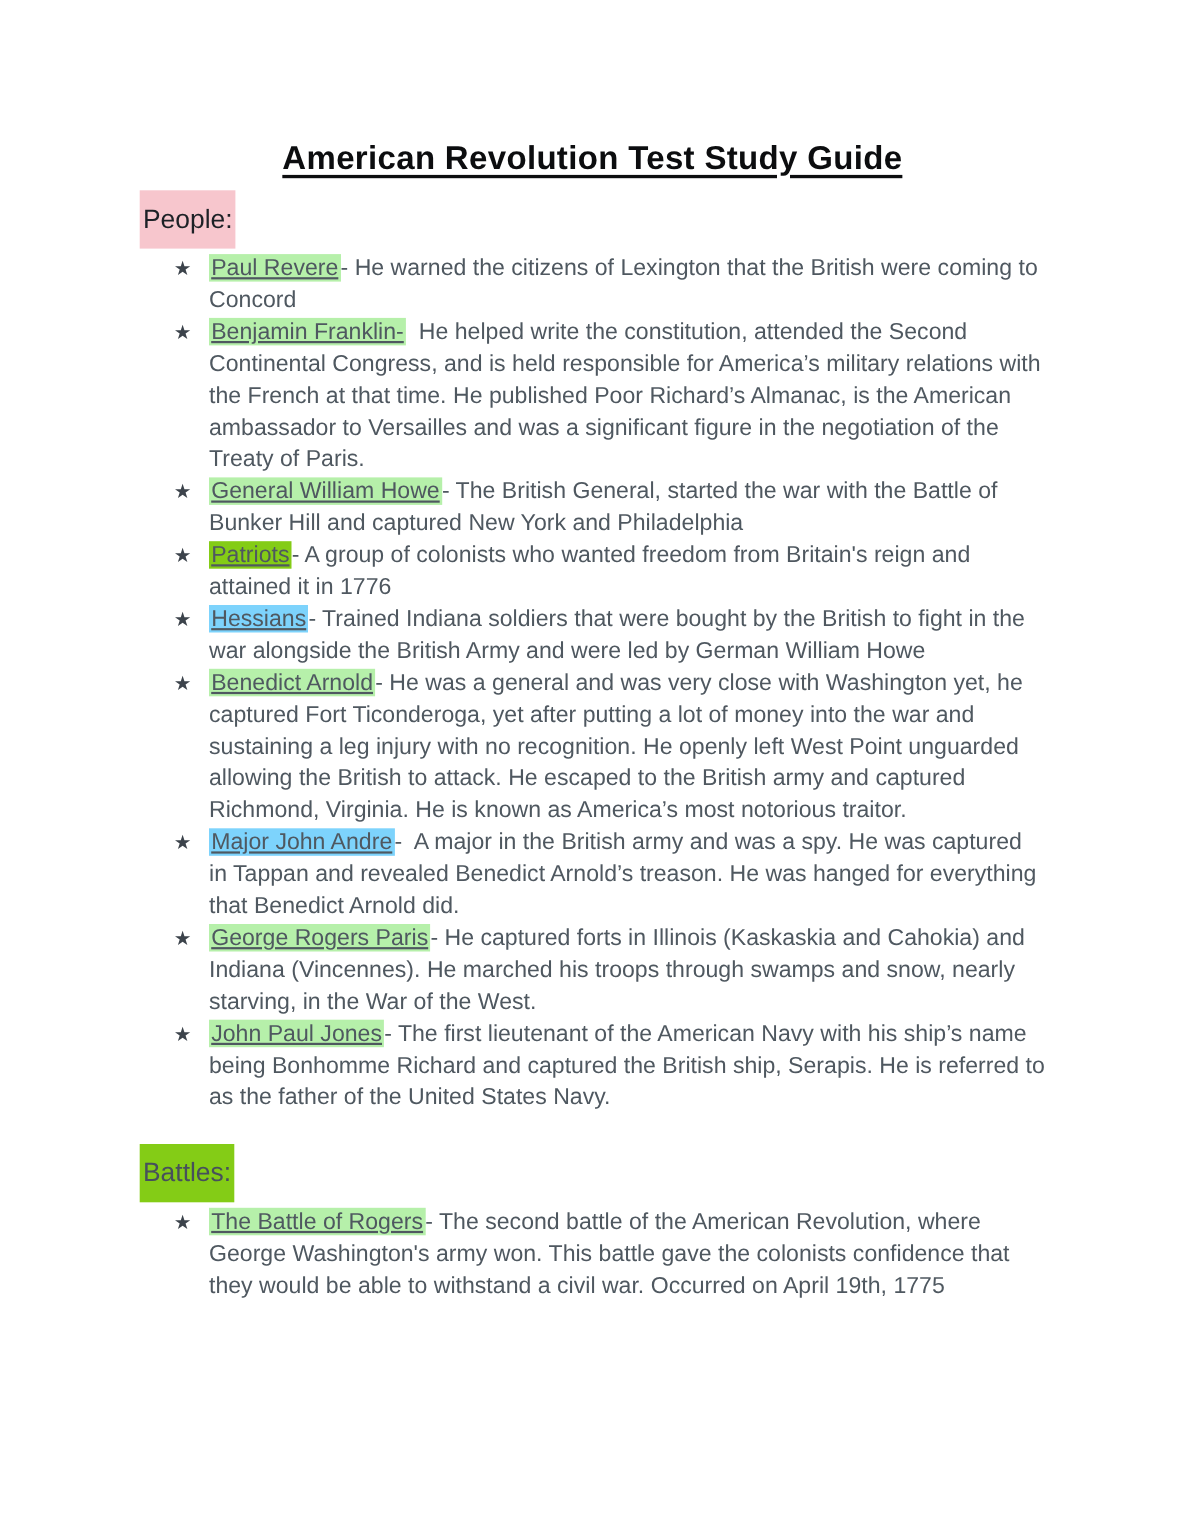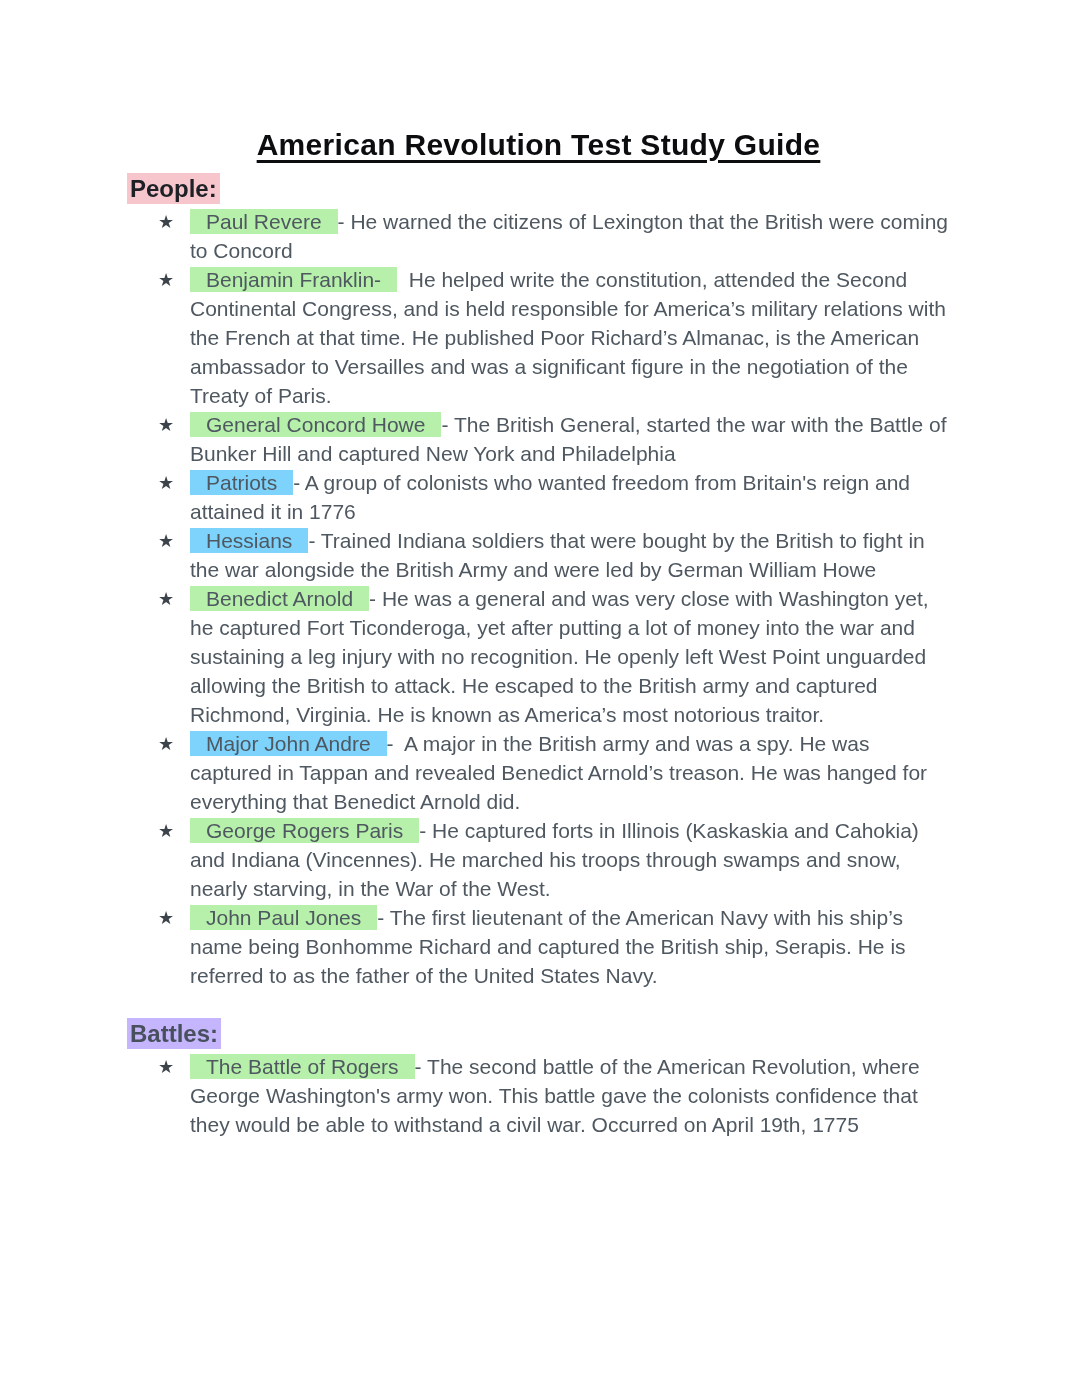--- a/index.html
+++ b/index.html
@@ -24,23 +24,23 @@
     font-weight: 700;
     letter-spacing: 0.3px;
     text-decoration: underline;
     text-decoration-thickness: 3px;
     text-underline-offset: 5px;
   }
   .section-heading {
     display: inline-block;
     font-size: 24px;
     line-height: 31px;
-    padding: 0 3px;
+    padding: 11px 3px;
     margin: 0;
-    font-weight: 700;
+    font-weight: 400;
   }
   .sec-people { margin-top: 0; }
   .sec-battles { margin-top: 28px; }
   ul.star-list {
     list-style: none;
     margin: 3px 0 0 0;
     padding: 0;
   }
   ul.star-list li {
     position: relative;
@@ -54,22 +54,23 @@
   ul.star-list li .def-text { max-width: 760px; }
   .star {
     position: absolute;
     left: 31px;
     top: 1px;
     font-size: 18px;
     line-height: 29px;
     color: #3c434b;
   }
   .term {
-    padding: 1px 16px;
+    padding: 1px 2px;
     white-space: pre-wrap;
+    text-decoration: underline;
   }
   .def-text { white-space: pre-wrap; }
 </style>
 </head>
 <body>
 
 <div class="page">
 
   <h1 class="doc-title" style="color: rgb(12, 13, 15);">American Revolution Test Study Guide</h1>
 
@@ -83,26 +84,26 @@
         <span class="term" style="background-color: rgb(182, 240, 170);">Paul Revere</span><span class="def-text">- He warned the citizens of Lexington that the British were coming to Concord</span>
       </li>
 
       <li>
         <span class="star">★</span>
         <span class="term" style="background-color: rgb(182, 240, 170);">Benjamin Franklin-</span><span class="def-text">  He helped write the constitution, attended the Second Continental Congress, and is held responsible for America’s military relations with the French at that time. He published Poor Richard’s Almanac, is the American ambassador to Versailles and was a significant figure in the negotiation of the Treaty of Paris.</span>
       </li>
 
       <li>
         <span class="star">★</span>
-        <span class="term" style="background-color: rgb(182, 240, 170);">General Concord Howe</span><span class="def-text">- The British General, started the war with the Battle of Bunker Hill and captured New York and Philadelphia</span>
+        <span class="term" style="background-color: rgb(182, 240, 170);">General William Howe</span><span class="def-text">- The British General, started the war with the Battle of Bunker Hill and captured New York and Philadelphia</span>
       </li>
 
       <li>
         <span class="star">★</span>
-        <span class="term" style="background-color: #7dd3fc;">Patriots</span><span class="def-text">- A group of colonists who wanted freedom from Britain's reign and attained it in 1776</span>
+        <span class="term" style="background-color: #84cc16;">Patriots</span><span class="def-text">- A group of colonists who wanted freedom from Britain's reign and attained it in 1776</span>
       </li>
 
       <li>
         <span class="star">★</span>
         <span class="term" style="background-color: #7dd3fc;">Hessians</span><span class="def-text">- Trained Indiana soldiers that were bought by the British to fight in the war alongside the British Army and were led by German William Howe</span>
       </li>
 
       <li>
         <span class="star">★</span>
         <span class="term" style="background-color: rgb(182, 240, 170);">Benedict Arnold</span><span class="def-text">- He was a general and was very close with Washington yet, he captured Fort Ticonderoga, yet after putting a lot of money into the war and sustaining a leg injury with no recognition. He openly left West Point unguarded allowing the British to attack. He escaped to the British army and captured Richmond, Virginia. He is known as America’s most notorious traitor.</span>
@@ -120,21 +121,21 @@
 
       <li>
         <span class="star">★</span>
         <span class="term" style="background-color: rgb(182, 240, 170);">John Paul Jones</span><span class="def-text">- The first lieutenant of the American Navy with his ship’s name being Bonhomme Richard and captured the British ship, Serapis. He is referred to as the father of the United States Navy.</span>
       </li>
 
     </ul>
   </div>
 
   <div class="sec-battles">
-    <span class="section-heading" style="color: rgb(71, 80, 92); background-color: #c4b5fd;">Battles:</span>
+    <span class="section-heading" style="color: rgb(71, 80, 92); background-color: #84cc16;">Battles:</span>
 
     <ul class="star-list" style="color: rgb(79, 88, 96);">
 
       <li>
         <span class="star">★</span>
         <span class="term" style="background-color: rgb(182, 240, 170);">The Battle of Rogers</span><span class="def-text">- The second battle of the American Revolution, where George Washington's army won. This battle gave the colonists confidence that they would be able to withstand a civil war. Occurred on April 19th, 1775</span>
       </li>
 
     </ul>
   </div>

